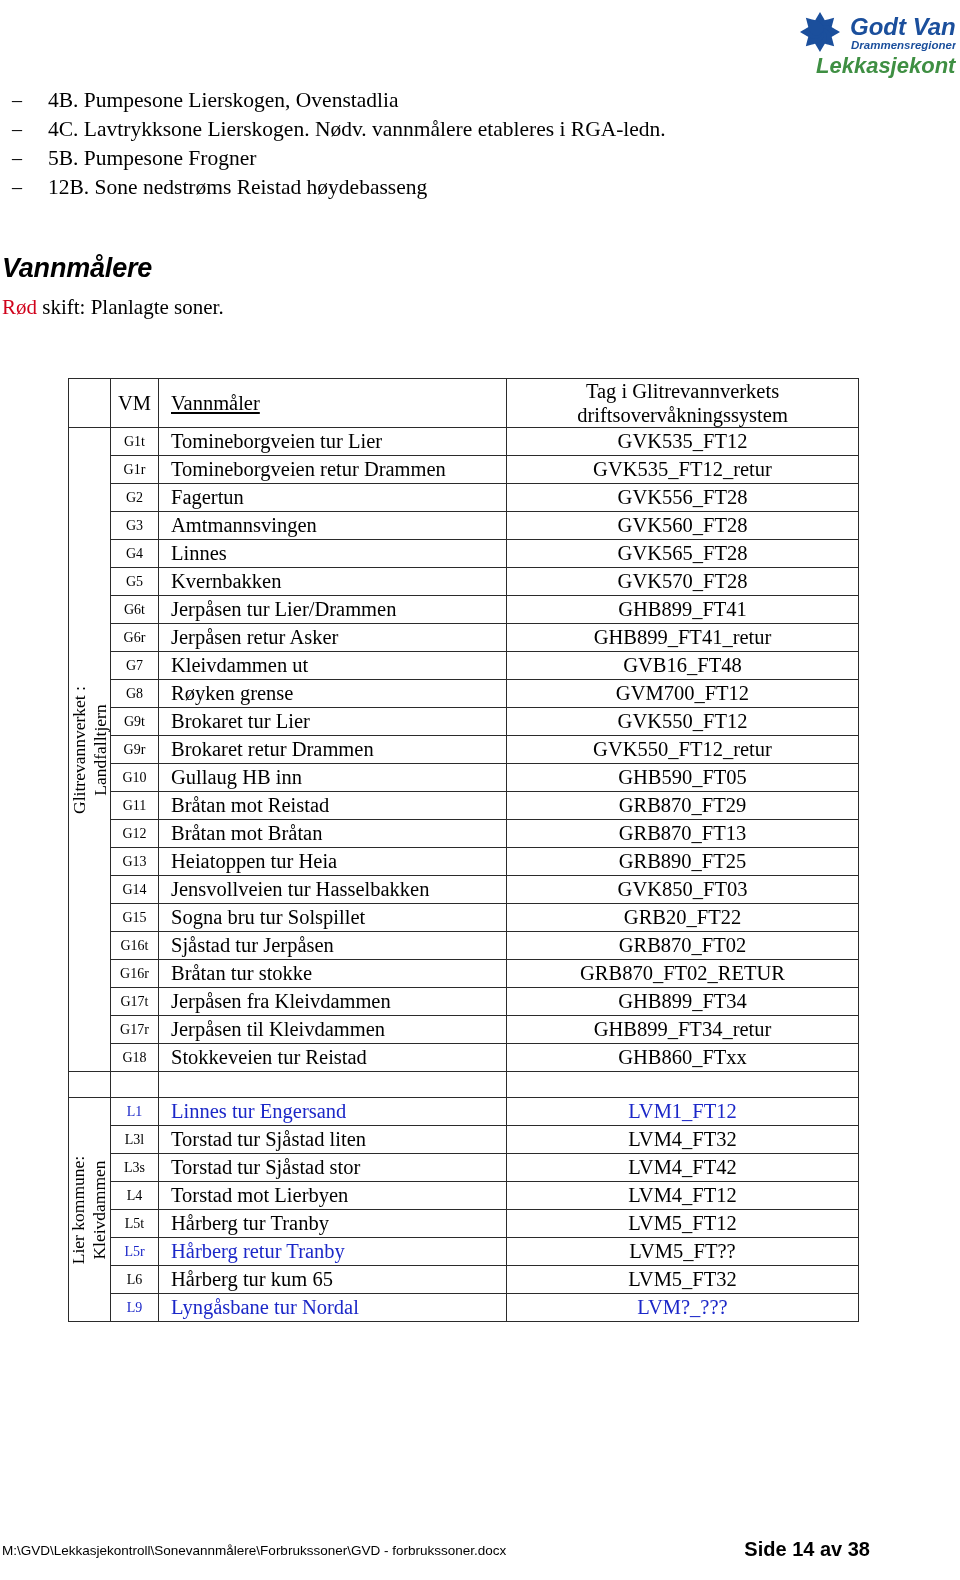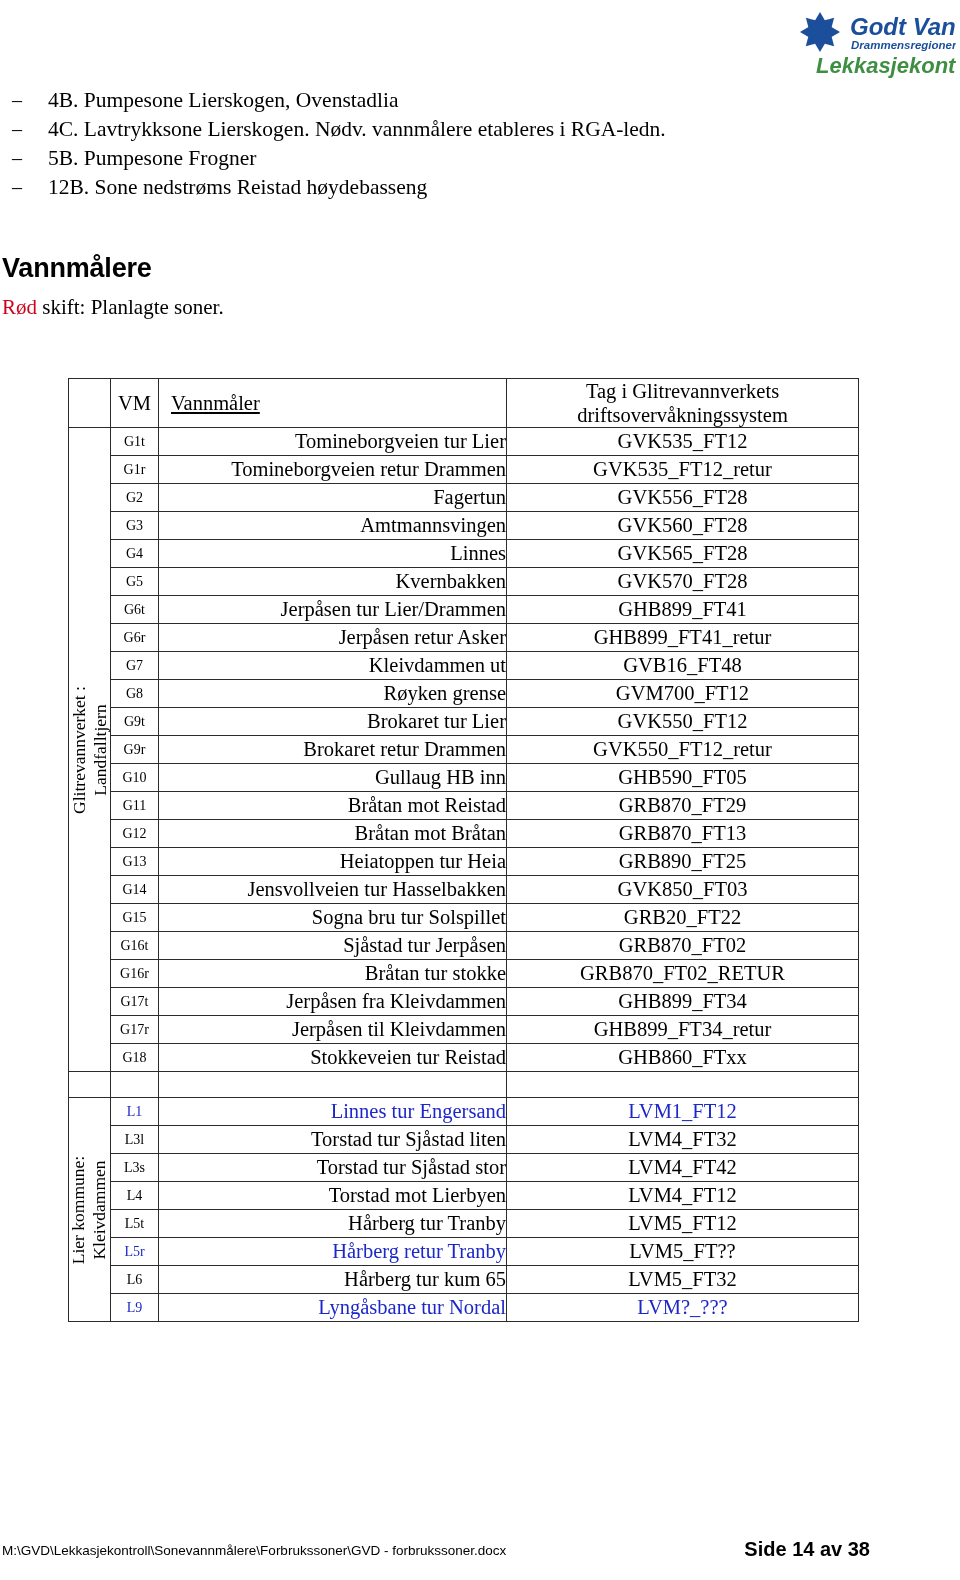--- a/index.html
+++ b/index.html
@@ -50,20 +50,21 @@
   }
   .bullet-text { flex: 1 1 auto; }
 
   
   #heading {
     position: absolute;
     top: 253px;
     left: 2px;
     font-family: "Liberation Sans", "DejaVu Sans", sans-serif;
     font-weight: bold;
+    font-style: italic;
     font-size: 27px;
     letter-spacing: -0.2px;
   }
 
   
   #legend {
     position: absolute;
     top: 292px;
     left: 2px;
     width: 950px;
@@ -107,21 +108,21 @@
   .hdr-name { text-align: left; padding-left: 12px !important; text-decoration: underline; }
   .hdr-tag  { text-align: center; padding: 0 4px !important; }
 
   tbody tr.data-row { height: 27.5px; }
   td.cell-vm {
     text-align: center;
     font-size: 14px;
     line-height: 27px;
   }
   td.cell-name {
-    text-align: right;
+    text-align: left;
     padding-left: 12px !important;
     font-size: 20.5px;
     line-height: 27px;
   }
   td.cell-tag {
     text-align: center;
     font-size: 20.5px;
     line-height: 27px;
   }
   tr.spacer-row { height: 26px; }

